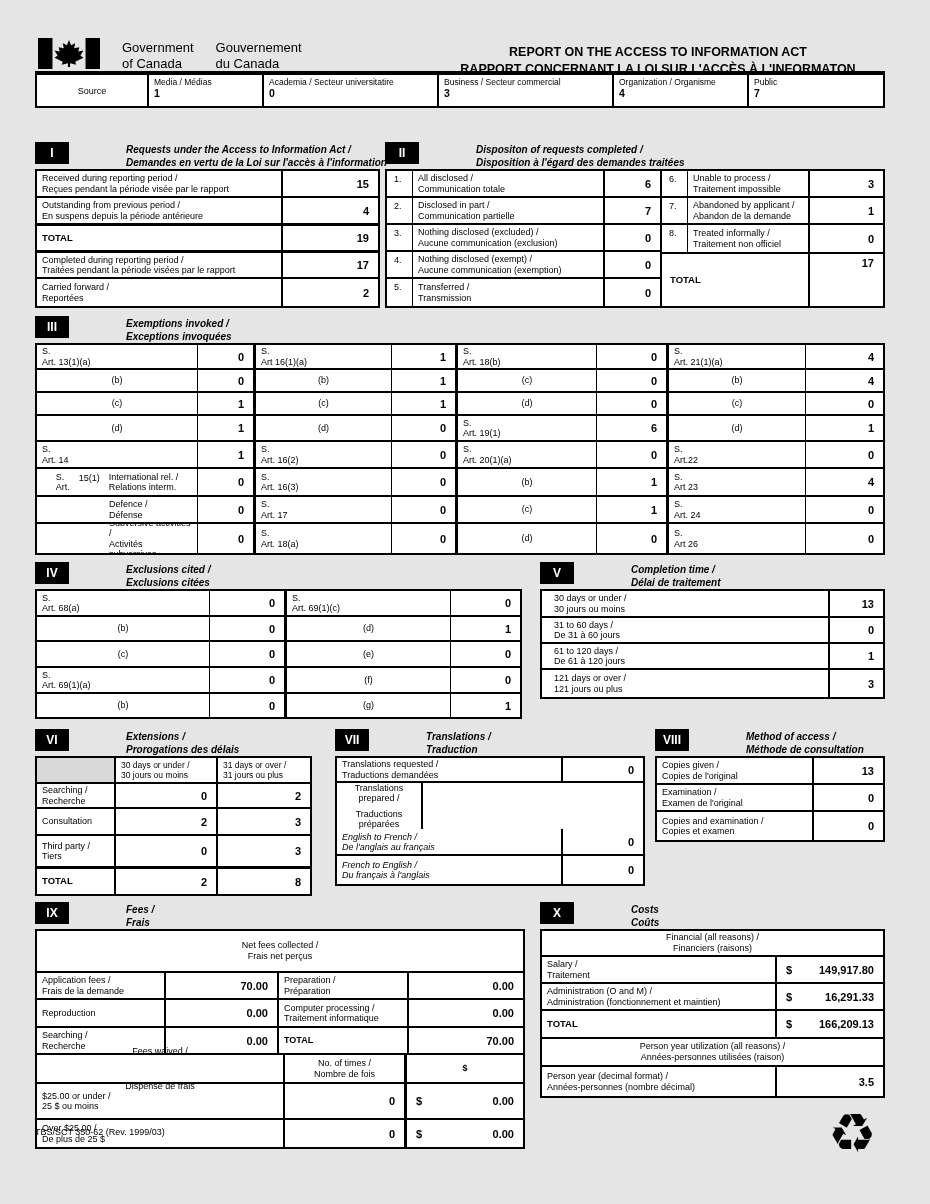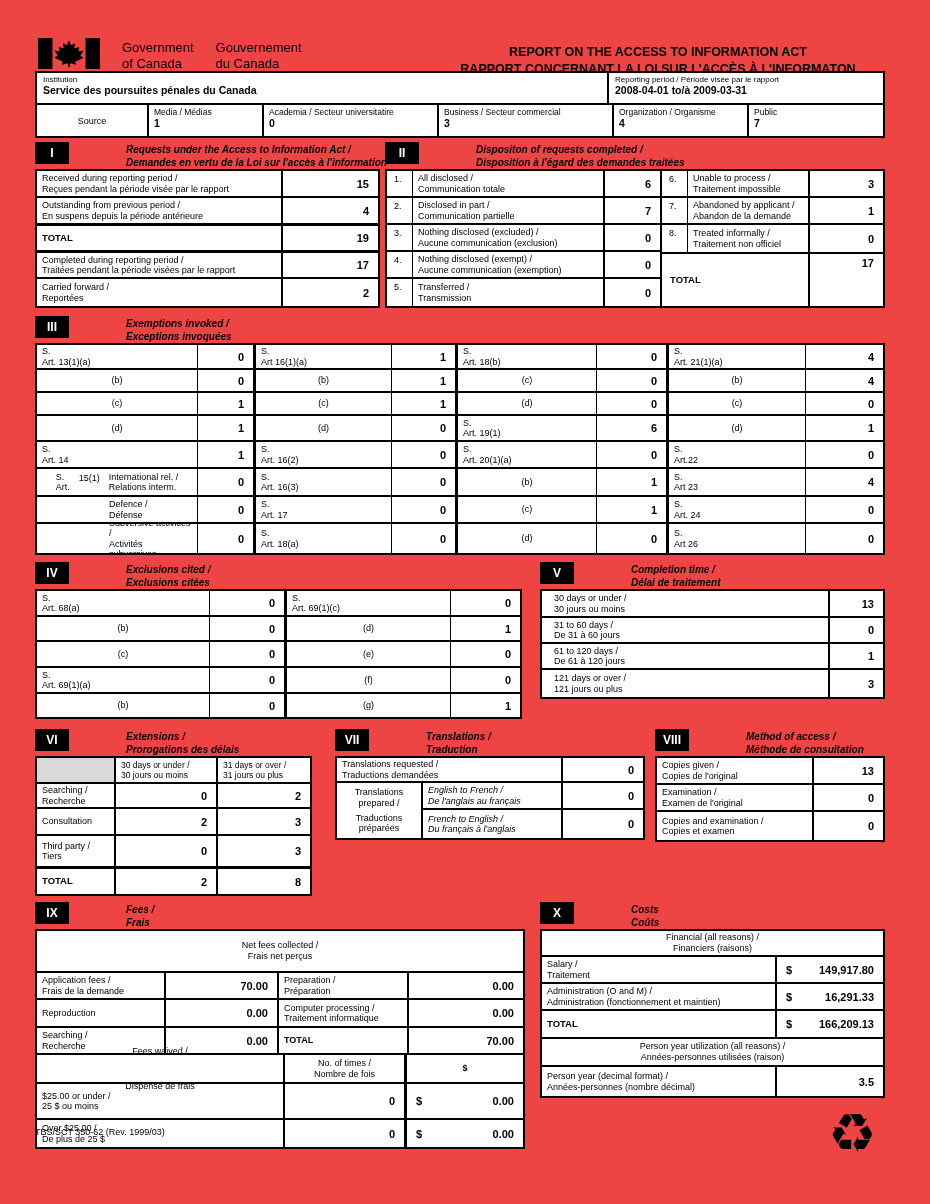--- a/index.html
+++ b/index.html
@@ -1,18 +1,18 @@
 <!DOCTYPE html>
 <html><head>
 <meta charset="utf-8">
 <style>
   * { box-sizing: border-box; margin: 0; padding: 0; }
   html,body { background:#fff; }
   body { font-family:"Liberation Sans", sans-serif; color:#000; }
-  .page { position:relative; width:930px; height:1204px; background:#ef4444; overflow:hidden; }
+  .page { position:relative; width:930px; height:1204px; background:#e5e5e5; overflow:hidden; }
   .abs { position:absolute; }
 
   
   .wordmark { display:flex; align-items:flex-start; gap:22px; }
   .wm-col { font-size:13px; line-height:1.2; padding-top:2px; }
   
   .title { width:456px; text-align:center; font-weight:700; font-size:12.5px; line-height:1.35; }
 
   
   .tbl { border:2px solid #000; background:#fff; }
@@ -111,21 +111,21 @@
   .s6 .vcell { font-weight:700; font-size:11px; display:flex; align-items:center; justify-content:flex-end; padding-right:9px; }
   .s6 > .trow:nth-child(1){height:26px} .s6 > .trow:nth-child(2){height:25px}
   .s6 > .trow:nth-child(3){height:27px} .s6 > .trow:nth-child(4){height:32px}
   .s6 > .trow:nth-child(5){height:26px}
 
   
   .s7 { width:310px; }
   .s7row1 { display:flex; height:25px; border-bottom:2px solid #000; }
   .s7row1 .lbl { flex:1; }
   .s7row1 .val, .s7 .val { width:82px; }
-  .s7body { display:flex; }
+  .s7body { display:flex;flex-direction:column; }
   .s7merged { width:86px; border-right:2px solid #000; display:flex; flex-direction:column; justify-content:center; align-items:center; text-align:center; font-size:9px; line-height:1.15; gap:5px; }
   .s7rows { flex:1; }
   .s7rows .lbl { flex:1;font-style:italic; }
   .s7rows > .trow:nth-child(1){height:27px} .s7rows > .trow:nth-child(2){height:28px}
 
   
   .s8 { width:230px; }
   .s8 .lbl { flex:1; }
   .s8 .val { width:71px; }
   .s8 > .trow:nth-child(1){height:27px} .s8 > .trow:nth-child(2){height:27px}
@@ -178,30 +178,20 @@
       <div>du Canada</div>
     </div>
   </div>
 
   <div class="title abs" style="left:430px;top:44px;">
     <div>REPORT ON THE ACCESS TO INFORMATION ACT</div>
     <div>RAPPORT CONCERNANT LA LOI SUR L'ACCÈS À L'INFORMATON</div>
   </div>
 
   <div class="tbl insttbl abs" style="left:35px;top:71px;">
-    <div class="irow1">
-      <div class="icell icell1">
-        <div class="sm">Institution</div>
-        <div class="bv">Service des poursuites pénales du Canada</div>
-      </div>
-      <div class="icell icell2">
-        <div class="sm">Reporting period / Période visée par le rapport</div>
-        <div class="bv">2008-04-01 to/à 2009-03-31</div>
-      </div>
-    </div>
     <div class="irow2">
       <div class="scell srccell">Source</div>
       <div class="scell" style="width:115px;">
         <div class="sm">Media / Médias</div>
         <div class="bv">1</div>
       </div>
       <div class="scell" style="width:175px;">
         <div class="sm">Academia / Secteur universitatire</div>
         <div class="bv">0</div>
       </div>

